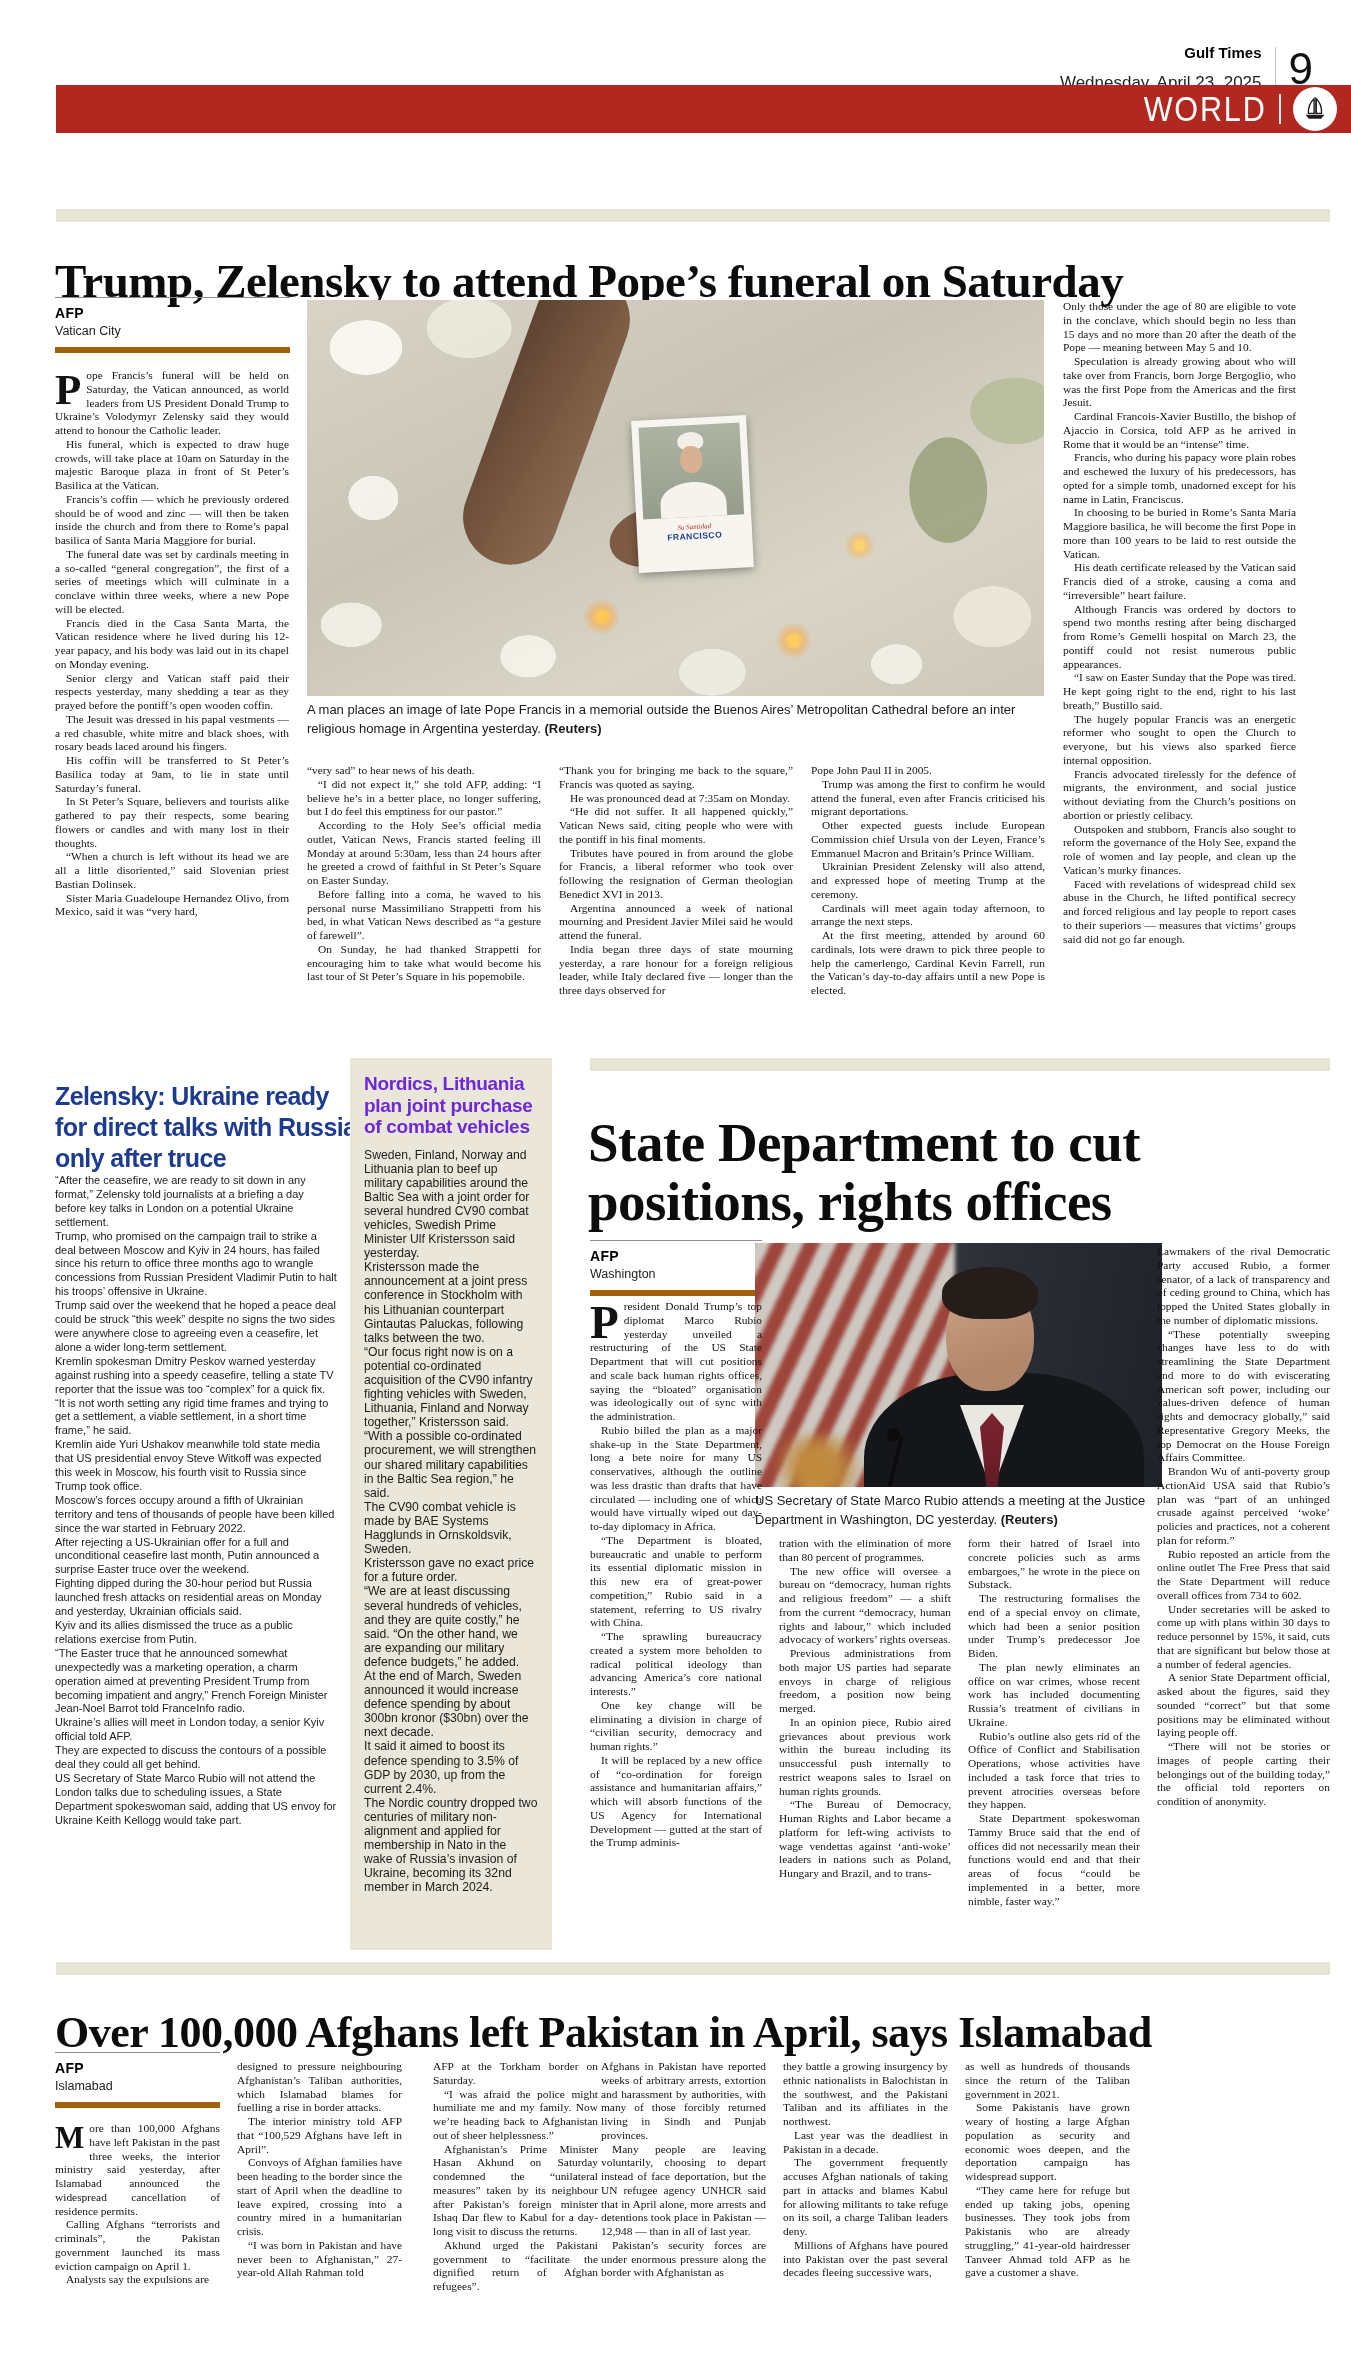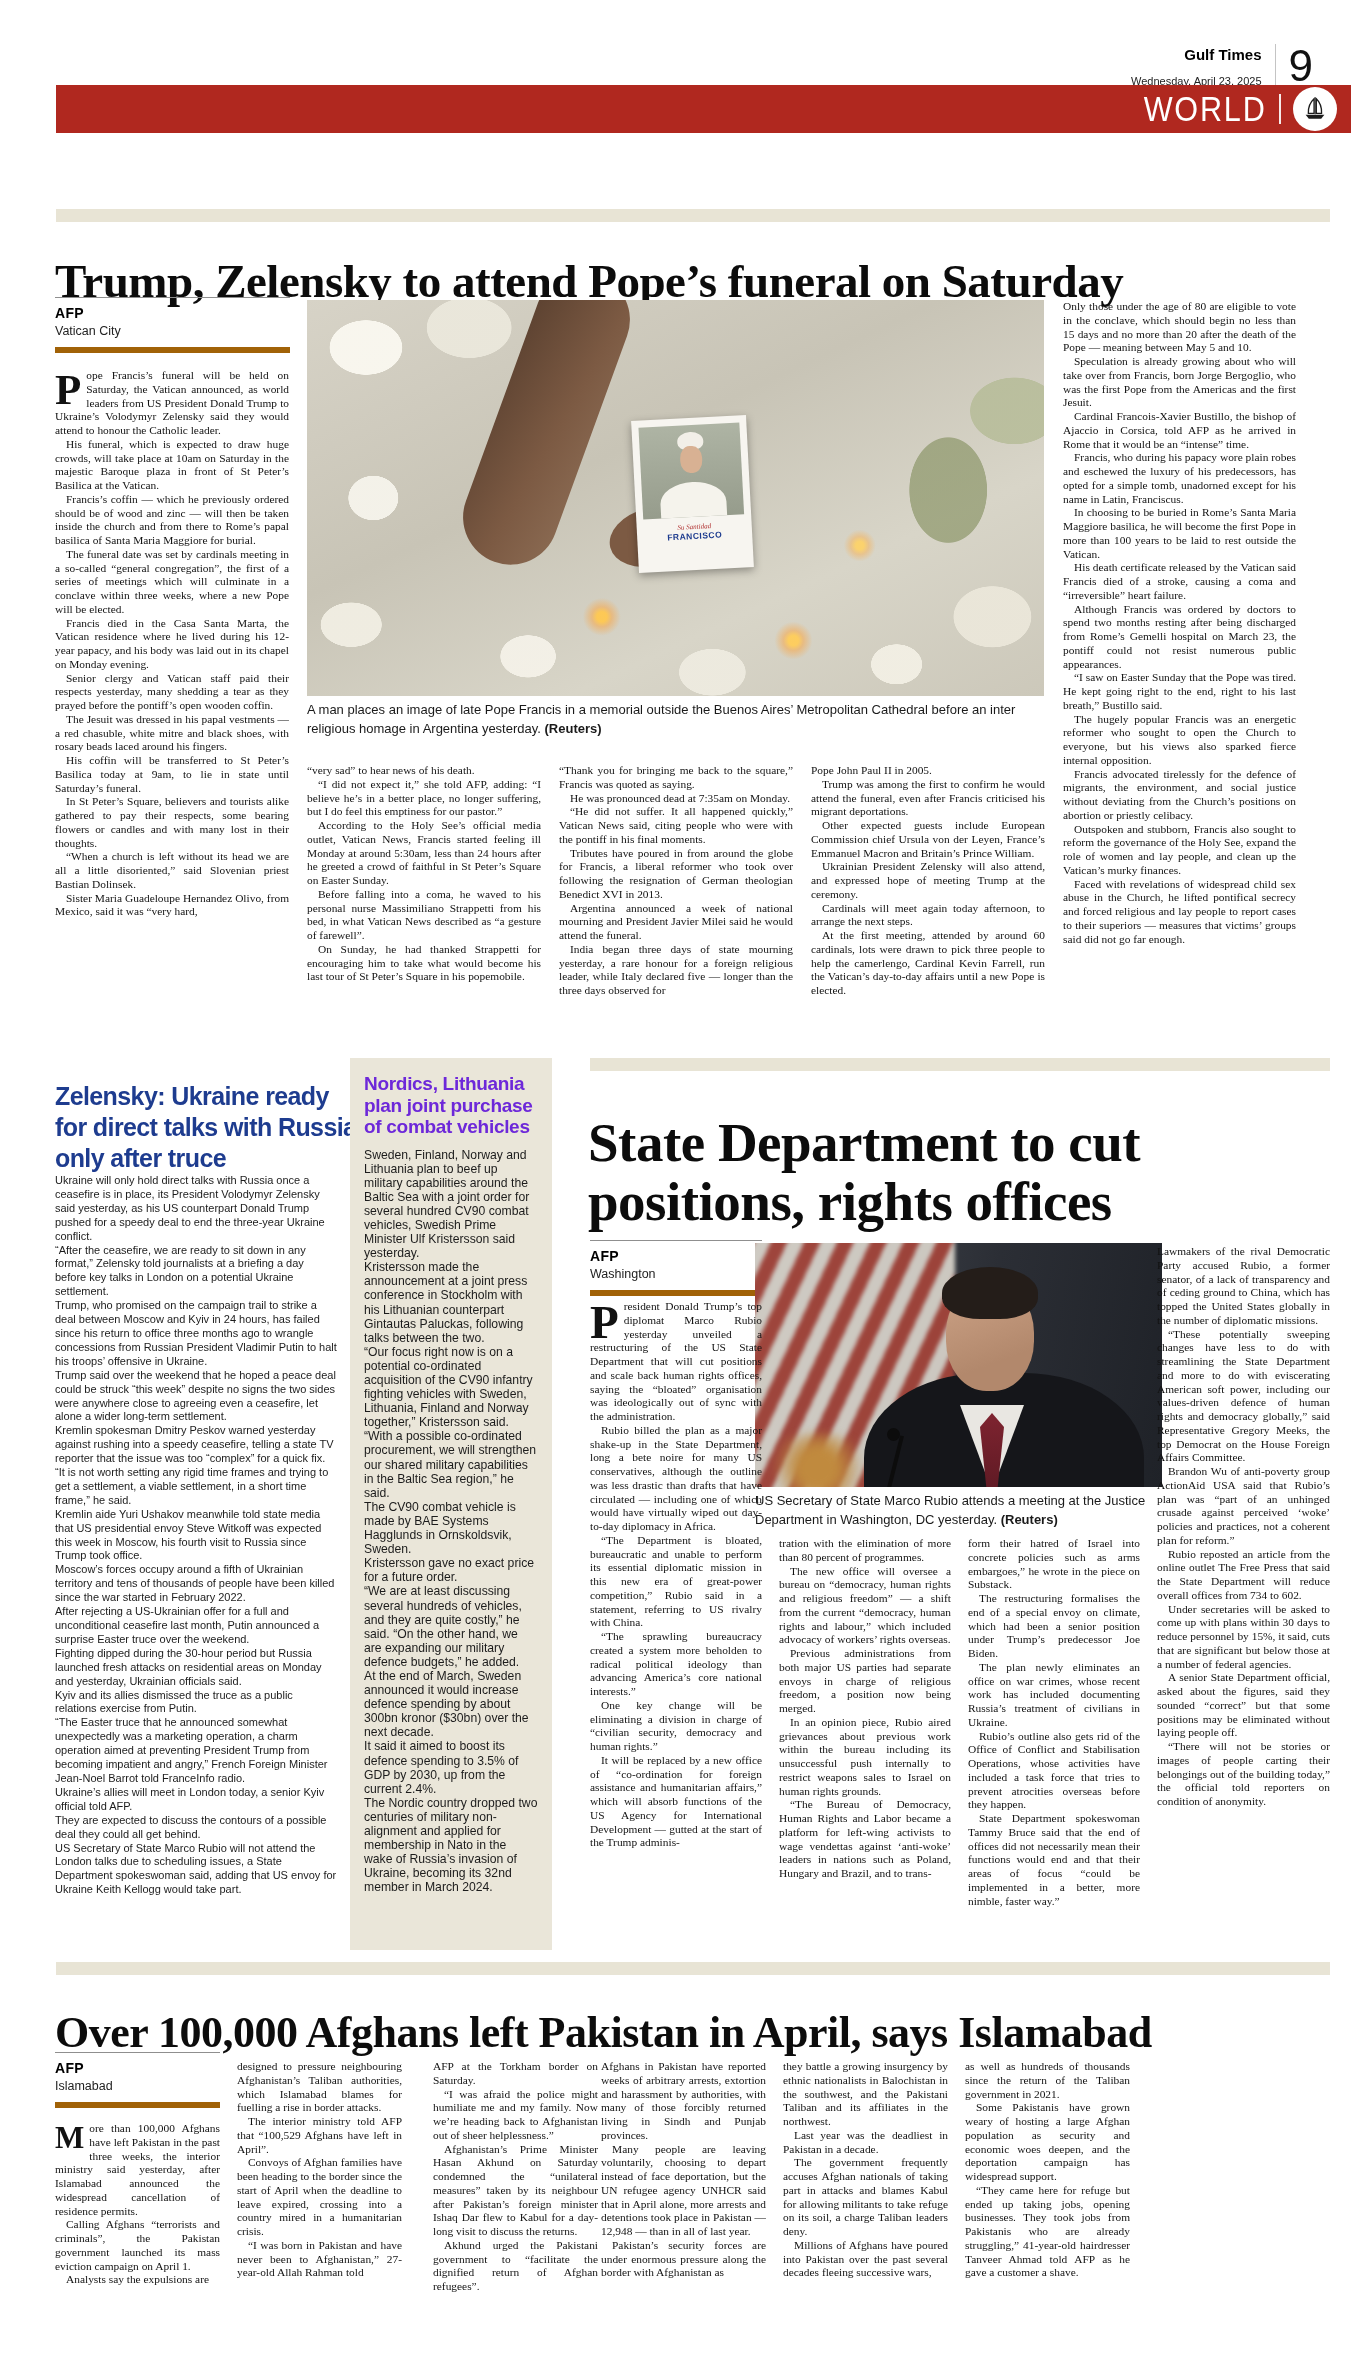--- a/index.html
+++ b/index.html
@@ -4,21 +4,21 @@
 <style>
   html,body{margin:0;padding:0;background:#e9e9e9}
   *{box-sizing:border-box}
   .page{position:relative;width:1351px;height:2365px;background:#ffffff;margin:0 auto;overflow:hidden;
         font-family:"Liberation Serif","DejaVu Serif",serif;color:#141414}
 
   
   .masthead{position:absolute;top:44px;right:38px;display:flex;align-items:center;gap:13px}
   .mh-text{text-align:right;font-family:"Liberation Sans","DejaVu Sans",sans-serif}
   .mh-paper{font-size:15px;font-weight:bold;color:#000}
-  .mh-date{font-size:11px;color:#222;margin-top:12px}
+  .mh-date{font-size:17px;color:#222;margin-top:12px}
   .mh-divider{width:1px;height:44px;background:#c4c4c4}
   .mh-page{font-family:"Liberation Sans",sans-serif;font-size:44px;color:#111;line-height:1;font-weight:400}
 
   
   .banner{position:absolute;left:56px;right:0;top:85px;height:48px;background:#b0281f;
           display:flex;align-items:center;justify-content:flex-end;padding-right:14px;gap:12px}
   .banner-title{color:#fff;font-family:"Liberation Sans","DejaVu Sans",sans-serif;font-size:34px;
                 letter-spacing:2px;font-weight:300;transform:scale(.9,1.04);transform-origin:right center}
   .banner-sep{width:2px;height:30px;background:rgba(255,255,255,.9)}
   .logo-circle{width:44px;height:44px;border-radius:50%;background:#fff;display:flex;align-items:center;justify-content:center}
@@ -241,21 +241,20 @@
       <p>Although Francis was ordered by doctors to spend two months resting after being discharged from Rome’s Gemelli hospital on March 23, the pontiff could not resist numerous public appearances.</p>
       <p>“I saw on Easter Sunday that the Pope was tired. He kept going right to the end, right to his last breath,” Bustillo said.</p>
       <p>The hugely popular Francis was an energetic reformer who sought to open the Church to everyone, but his views also sparked fierce internal opposition.</p>
       <p>Francis advocated tirelessly for the defence of migrants, the environment, and social justice without deviating from the Church’s positions on abortion or priestly celibacy.</p>
       <p>Outspoken and stubborn, Francis also sought to reform the governance of the Holy See, expand the role of women and lay people, and clean up the Vatican’s murky finances.</p>
       <p>Faced with revelations of widespread child sex abuse in the Church, he lifted pontifical secrecy and forced religious and lay people to report cases to their superiors — measures that victims’ groups said did not go far enough.</p>
     </div>
 
   <h2 id="zel-headline">Zelensky: Ukraine ready for direct talks with Russia only after truce</h2>
   <div id="zel-body">
-      <p>Ukraine will only hold direct talks with Russia once a ceasefire is in place, its President Volodymyr Zelensky said yesterday, as his US counterpart Donald Trump pushed for a speedy deal to end the three-year Ukraine conflict.</p>
       <p>“After the ceasefire, we are ready to sit down in any format,” Zelensky told journalists at a briefing a day before key talks in London on a potential Ukraine settlement.</p>
       <p>Trump, who promised on the campaign trail to strike a deal between Moscow and Kyiv in 24 hours, has failed since his return to office three months ago to wrangle concessions from Russian President Vladimir Putin to halt his troops’ offensive in Ukraine.</p>
       <p>Trump said over the weekend that he hoped a peace deal could be struck “this week” despite no signs the two sides were anywhere close to agreeing even a ceasefire, let alone a wider long-term settlement.</p>
       <p>Kremlin spokesman Dmitry Peskov warned yesterday against rushing into a speedy ceasefire, telling a state TV reporter that the issue was too “complex” for a quick fix.</p>
       <p>“It is not worth setting any rigid time frames and trying to get a settlement, a viable settlement, in a short time frame,” he said.</p>
       <p>Kremlin aide Yuri Ushakov meanwhile told state media that US presidential envoy Steve Witkoff was expected this week in Moscow, his fourth visit to Russia since Trump took office.</p>
       <p>Moscow’s forces occupy around a fifth of Ukrainian territory and tens of thousands of people have been killed since the war started in February 2022.</p>
       <p>After rejecting a US-Ukrainian offer for a full and unconditional ceasefire last month, Putin announced a surprise Easter truce over the weekend.</p>
       <p>Fighting dipped during the 30-hour period but Russia launched fresh attacks on residential areas on Monday and yesterday, Ukrainian officials said.</p>
       <p>Kyiv and its allies dismissed the truce as a public relations exercise from Putin.</p>

